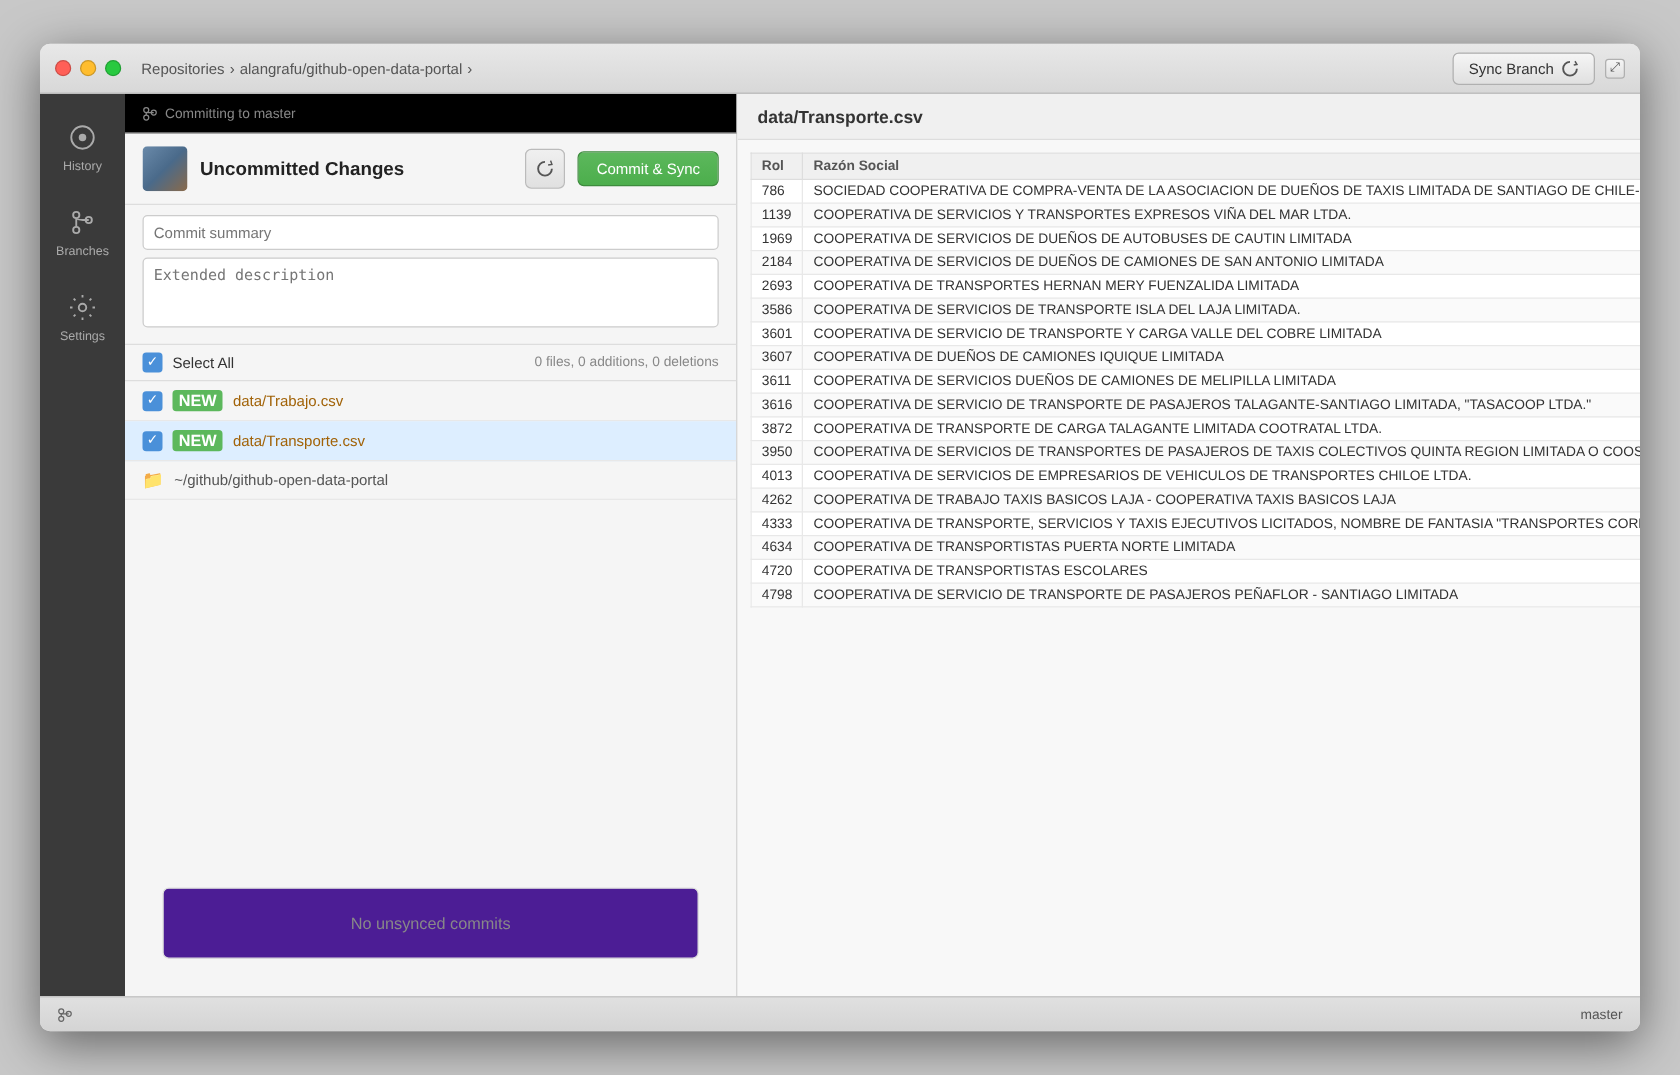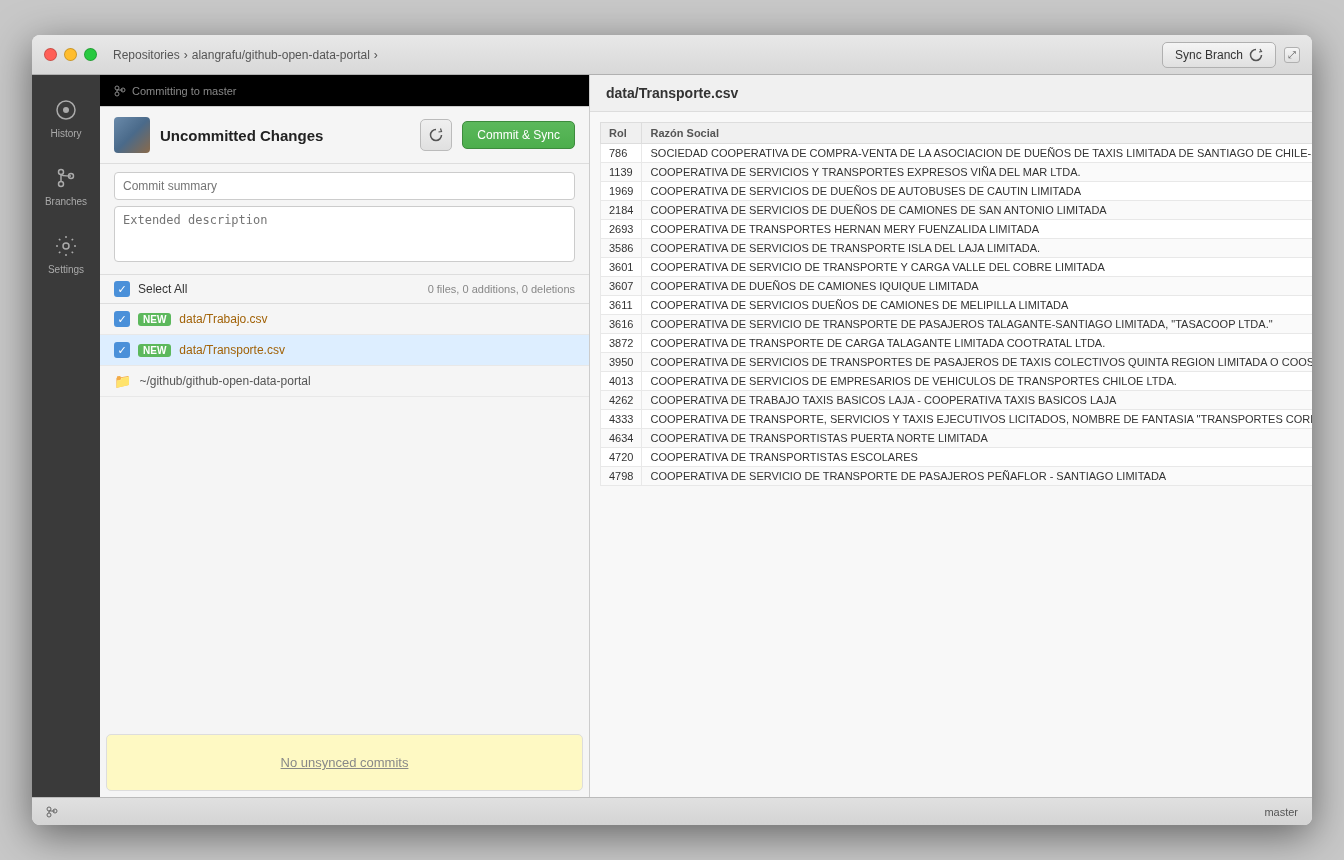--- a/index.html
+++ b/index.html
@@ -273,21 +273,21 @@
       border-bottom: 1px solid #e8e8e8;
       font-size: 12px;
       cursor: pointer;
     }
     .file-item.selected {
       background: #ddeeff;
     }
     .new-badge {
       background: #5cb85c;
       color: #fff;
-      font-size: 10px;
+      font-size: 13px;
       font-weight: bold;
       padding: 1px 5px;
       border-radius: 3px;
       flex-shrink: 0;
     }
     .file-name {
       color: #a16207;
       font-size: 12px;
     }
     .repo-path-item {
@@ -298,29 +298,28 @@
       font-size: 12px;
       color: #555;
       border-bottom: 1px solid #e8e8e8;
     }
     .folder-icon {
       color: #6a8fc7;
       font-size: 14px;
     }
     
     .no-unsynced {
-      margin: 6px;
+      margin: 30px;
       border: 1px solid #ddd;
       border-radius: 5px;
-      background: #fef9c3;
+      background: #4c1d95;
       padding: 20px;
       text-align: center;
       font-size: 13px;
       color: #888;
-      text-decoration: underline;
     }
     
     .right-panel {
       flex: 1;
       background: #f8f8f8;
       display: flex;
       flex-direction: column;
       overflow: hidden;
     }
     .file-preview-header {

